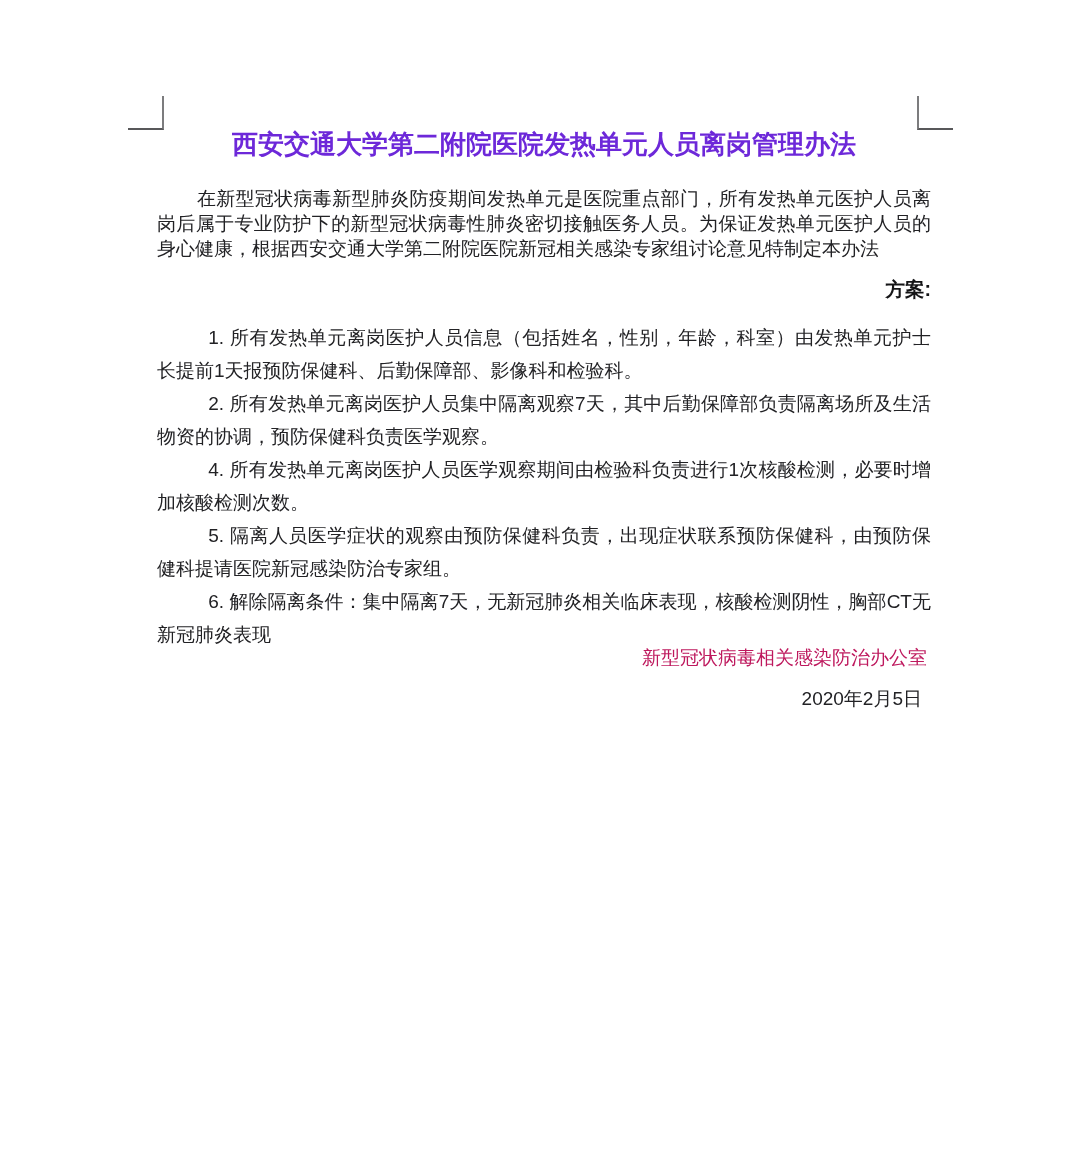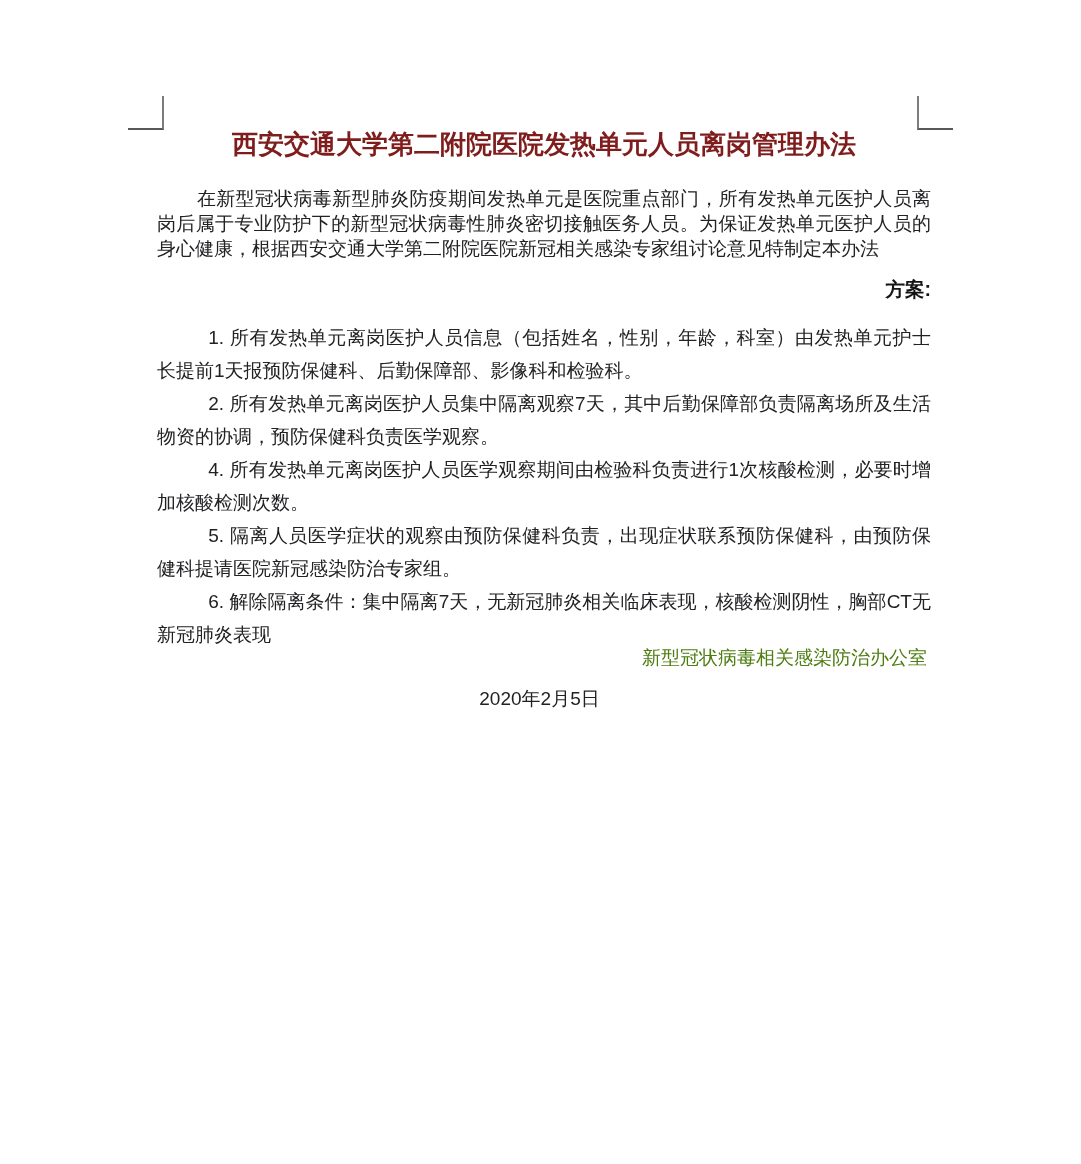--- a/index.html
+++ b/index.html
@@ -36,21 +36,21 @@
     left: 157px;
     top: 0;
     width: 774px;
   }
   .doc-title {
     margin: 128px 0 0 0;
     font-size: 26px;
     line-height: 32px;
     font-weight: bold;
     text-align: center;
-    color: #7f1d1d;
+    color: #6d28d9;
   }
   .intro {
     margin: 26px 0 0 0;
     font-size: 19px;
     line-height: 25px;
     text-align: justify;
     text-indent: 2.1em;
     color: #222225;
   }
   .section-label {
@@ -71,27 +71,27 @@
     text-align: justify;
     text-indent: 2.7em;
     color: #222225;
   }
   .signature-line {
     margin: -10px 0 0 0;
     font-size: 19px;
     line-height: 33px;
     text-align: right;
     padding-right: 4px;
-    color: #4d7c0f;
+    color: #be185d;
   }
   .date-line {
     margin: 8px 0 0 0;
     font-size: 19px;
     line-height: 33px;
-    text-align: center;
+    text-align: right;
     padding-right: 9px;
     color: #222225;
   }
   .watermark {
     position: absolute;
     right: 5px;
     top: 1162px;
     font-size: 22px;
     line-height: 32px;
     font-weight: bold;

